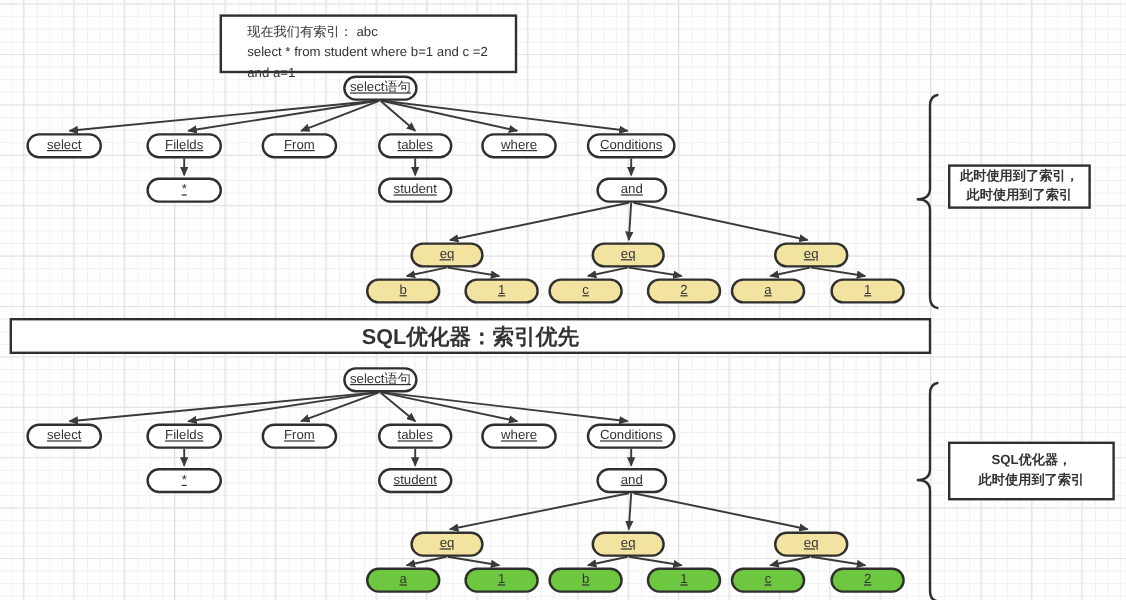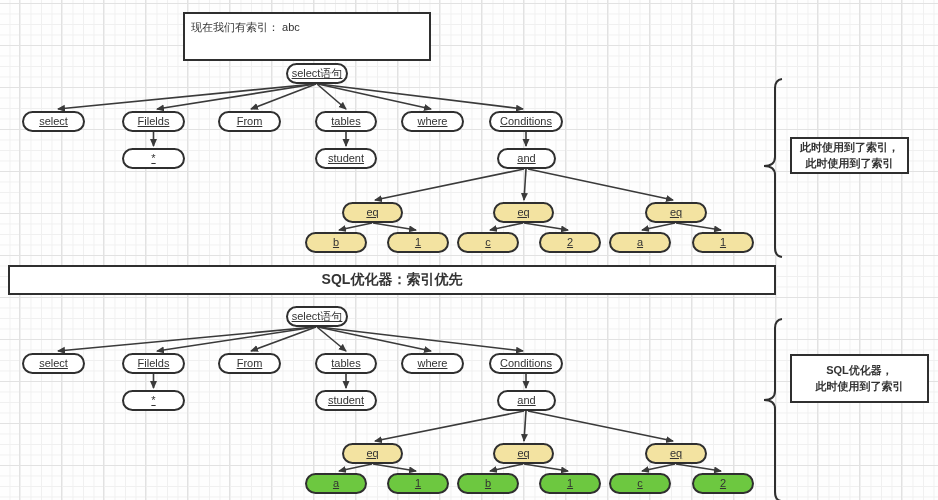--- a/index.html
+++ b/index.html
@@ -20,22 +20,22 @@
     position:absolute;height:21px;box-sizing:border-box;
     border:2px solid #2f2f2f;border-radius:11px;background:#fff;
     display:flex;align-items:center;justify-content:center;
     font-size:11px;line-height:1;white-space:nowrap;text-decoration:underline;
   }
   .pill.yellow{background:#f3e3a1;justify-content:center;}
   .pill.green{background:#6dc840;}
   .rectbox{
     position:absolute;box-sizing:border-box;border:2px solid #2f2f2f;background:#fff;
   }
-  .infobox{padding:5px 6px;font-size:11px;line-height:1.55;text-align:left;}
-  .banner{display:flex;align-items:center;justify-content:center;font-size:14px;font-weight:bold;}
+  .infobox{padding:5px 21px;font-size:11px;line-height:1.55;text-align:left;}
+  .banner{display:flex;align-items:flex-end;justify-content:center;font-size:18px;font-weight:bold;}
   .note{display:flex;flex-direction:column;align-items:center;justify-content:center;
         font-size:11px;font-weight:bold;line-height:1.4;text-align:center;}
 </style>
 </head>
 <body>
 
 <div class="canvas">
 
   <svg class="wires" viewBox="0 0 938 500">
     <defs>
@@ -84,20 +84,21 @@
       <line x1="676" y1="464" x2="721" y2="471" marker-end="url(#arw)"></line>
     </g>
     <g stroke="#2f2f2f" stroke-width="2" fill="none">
       <path d="M782,79 Q775,80 775,88 L775,157 Q775,166 764,166 Q775,166 775,175 L775,248 Q775,256 782,257"></path>
       <path d="M782,319 Q775,320 775,328 L775,391 Q775,400 764,400 Q775,400 775,409 L775,492 Q775,500 781,501"></path>
     </g>
   </svg>
 
   <div class="rectbox infobox" style="left:183px;top:12px;width:248px;height:49px;">
     <div>现在我们有索引：  abc</div>
+    <div>select  * from  student  where  b=1 and c =2 and a=1</div>
   </div>
 
   <div class="pill" style="left:286px;top:63px;width:62px;">
       <span>select语句</span>
     </div>
 
   <div class="pill" style="left:22px;top:111px;width:63px;">
       <span>select</span>
     </div>
   <div class="pill" style="left:122px;top:111px;width:63px;">
@@ -219,18 +220,18 @@
   <div class="pill green" style="left:539px;top:473px;width:62px;">
       <span>1</span>
     </div>
   <div class="pill green" style="left:609px;top:473px;width:62px;">
       <span>c</span>
     </div>
   <div class="pill green" style="left:692px;top:473px;width:62px;">
       <span>2</span>
     </div>
 
-  <div class="rectbox note" style="left:790px;top:354px;width:139px;height:49px;">
+  <div class="rectbox note" style="left:790px;top:368px;width:139px;height:49px;">
     <div>SQL优化器，</div>
     <div>此时使用到了索引</div>
   </div>
 
 </div>
 
 </body></html>

